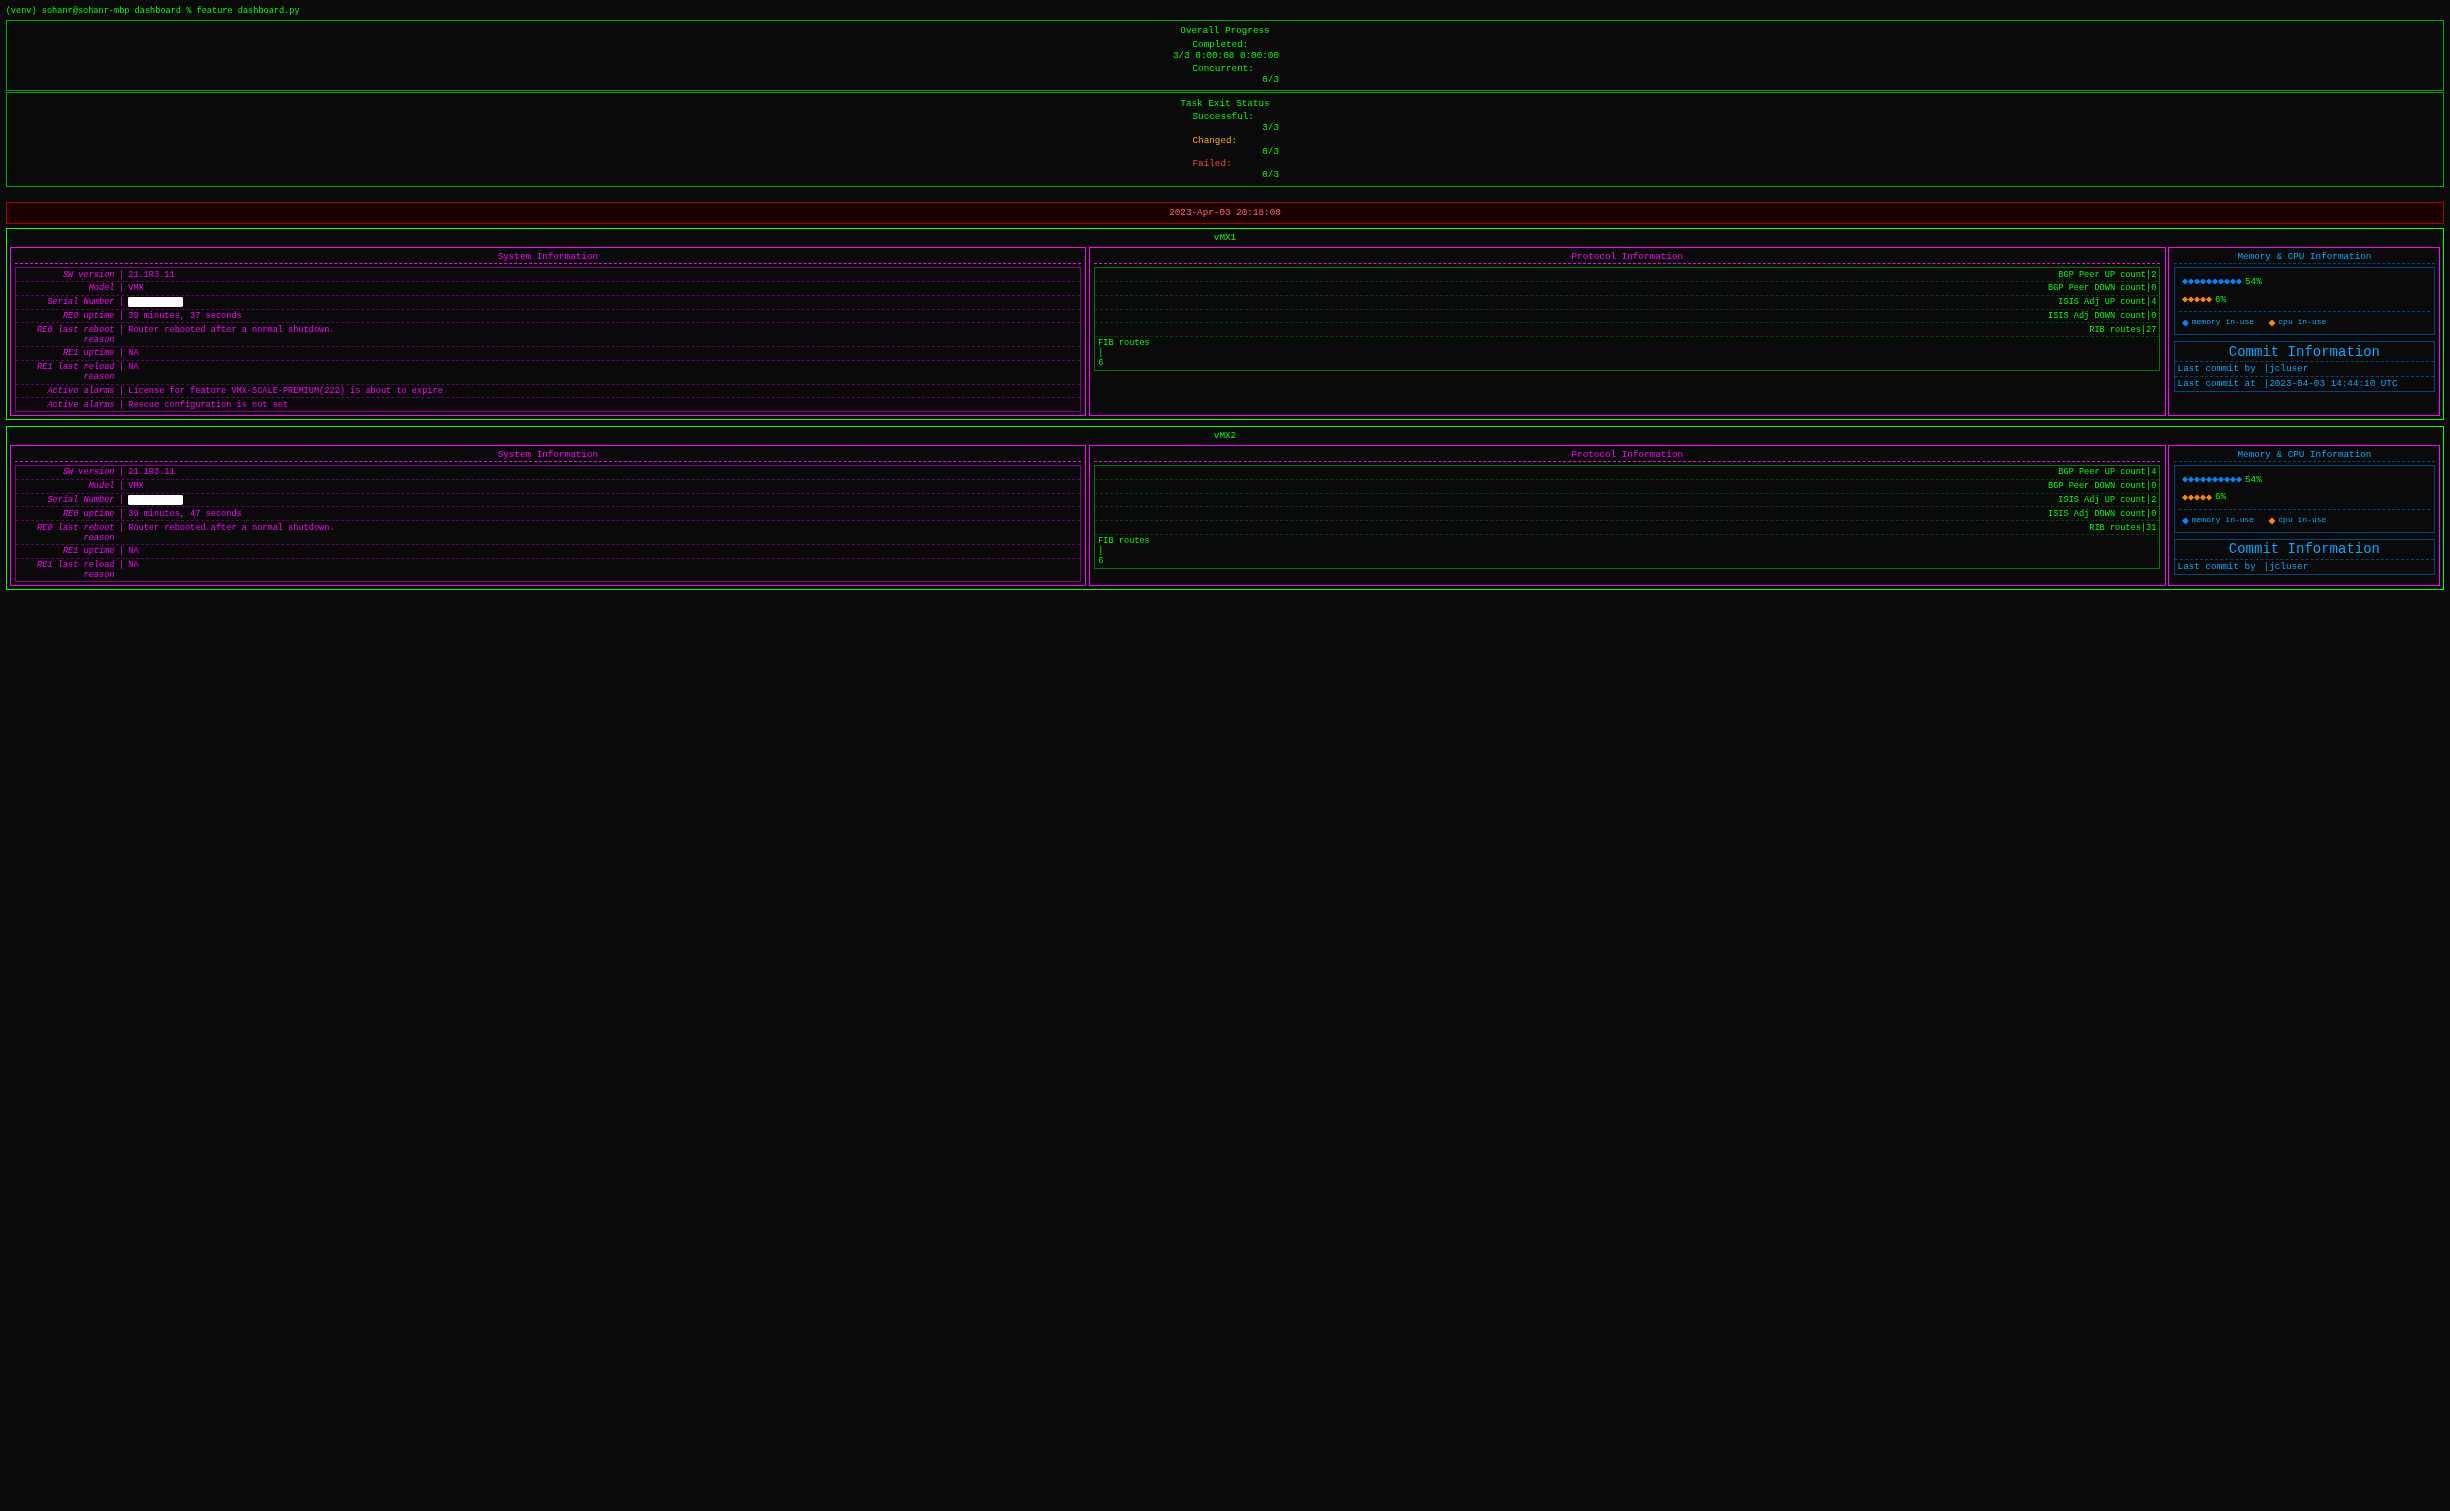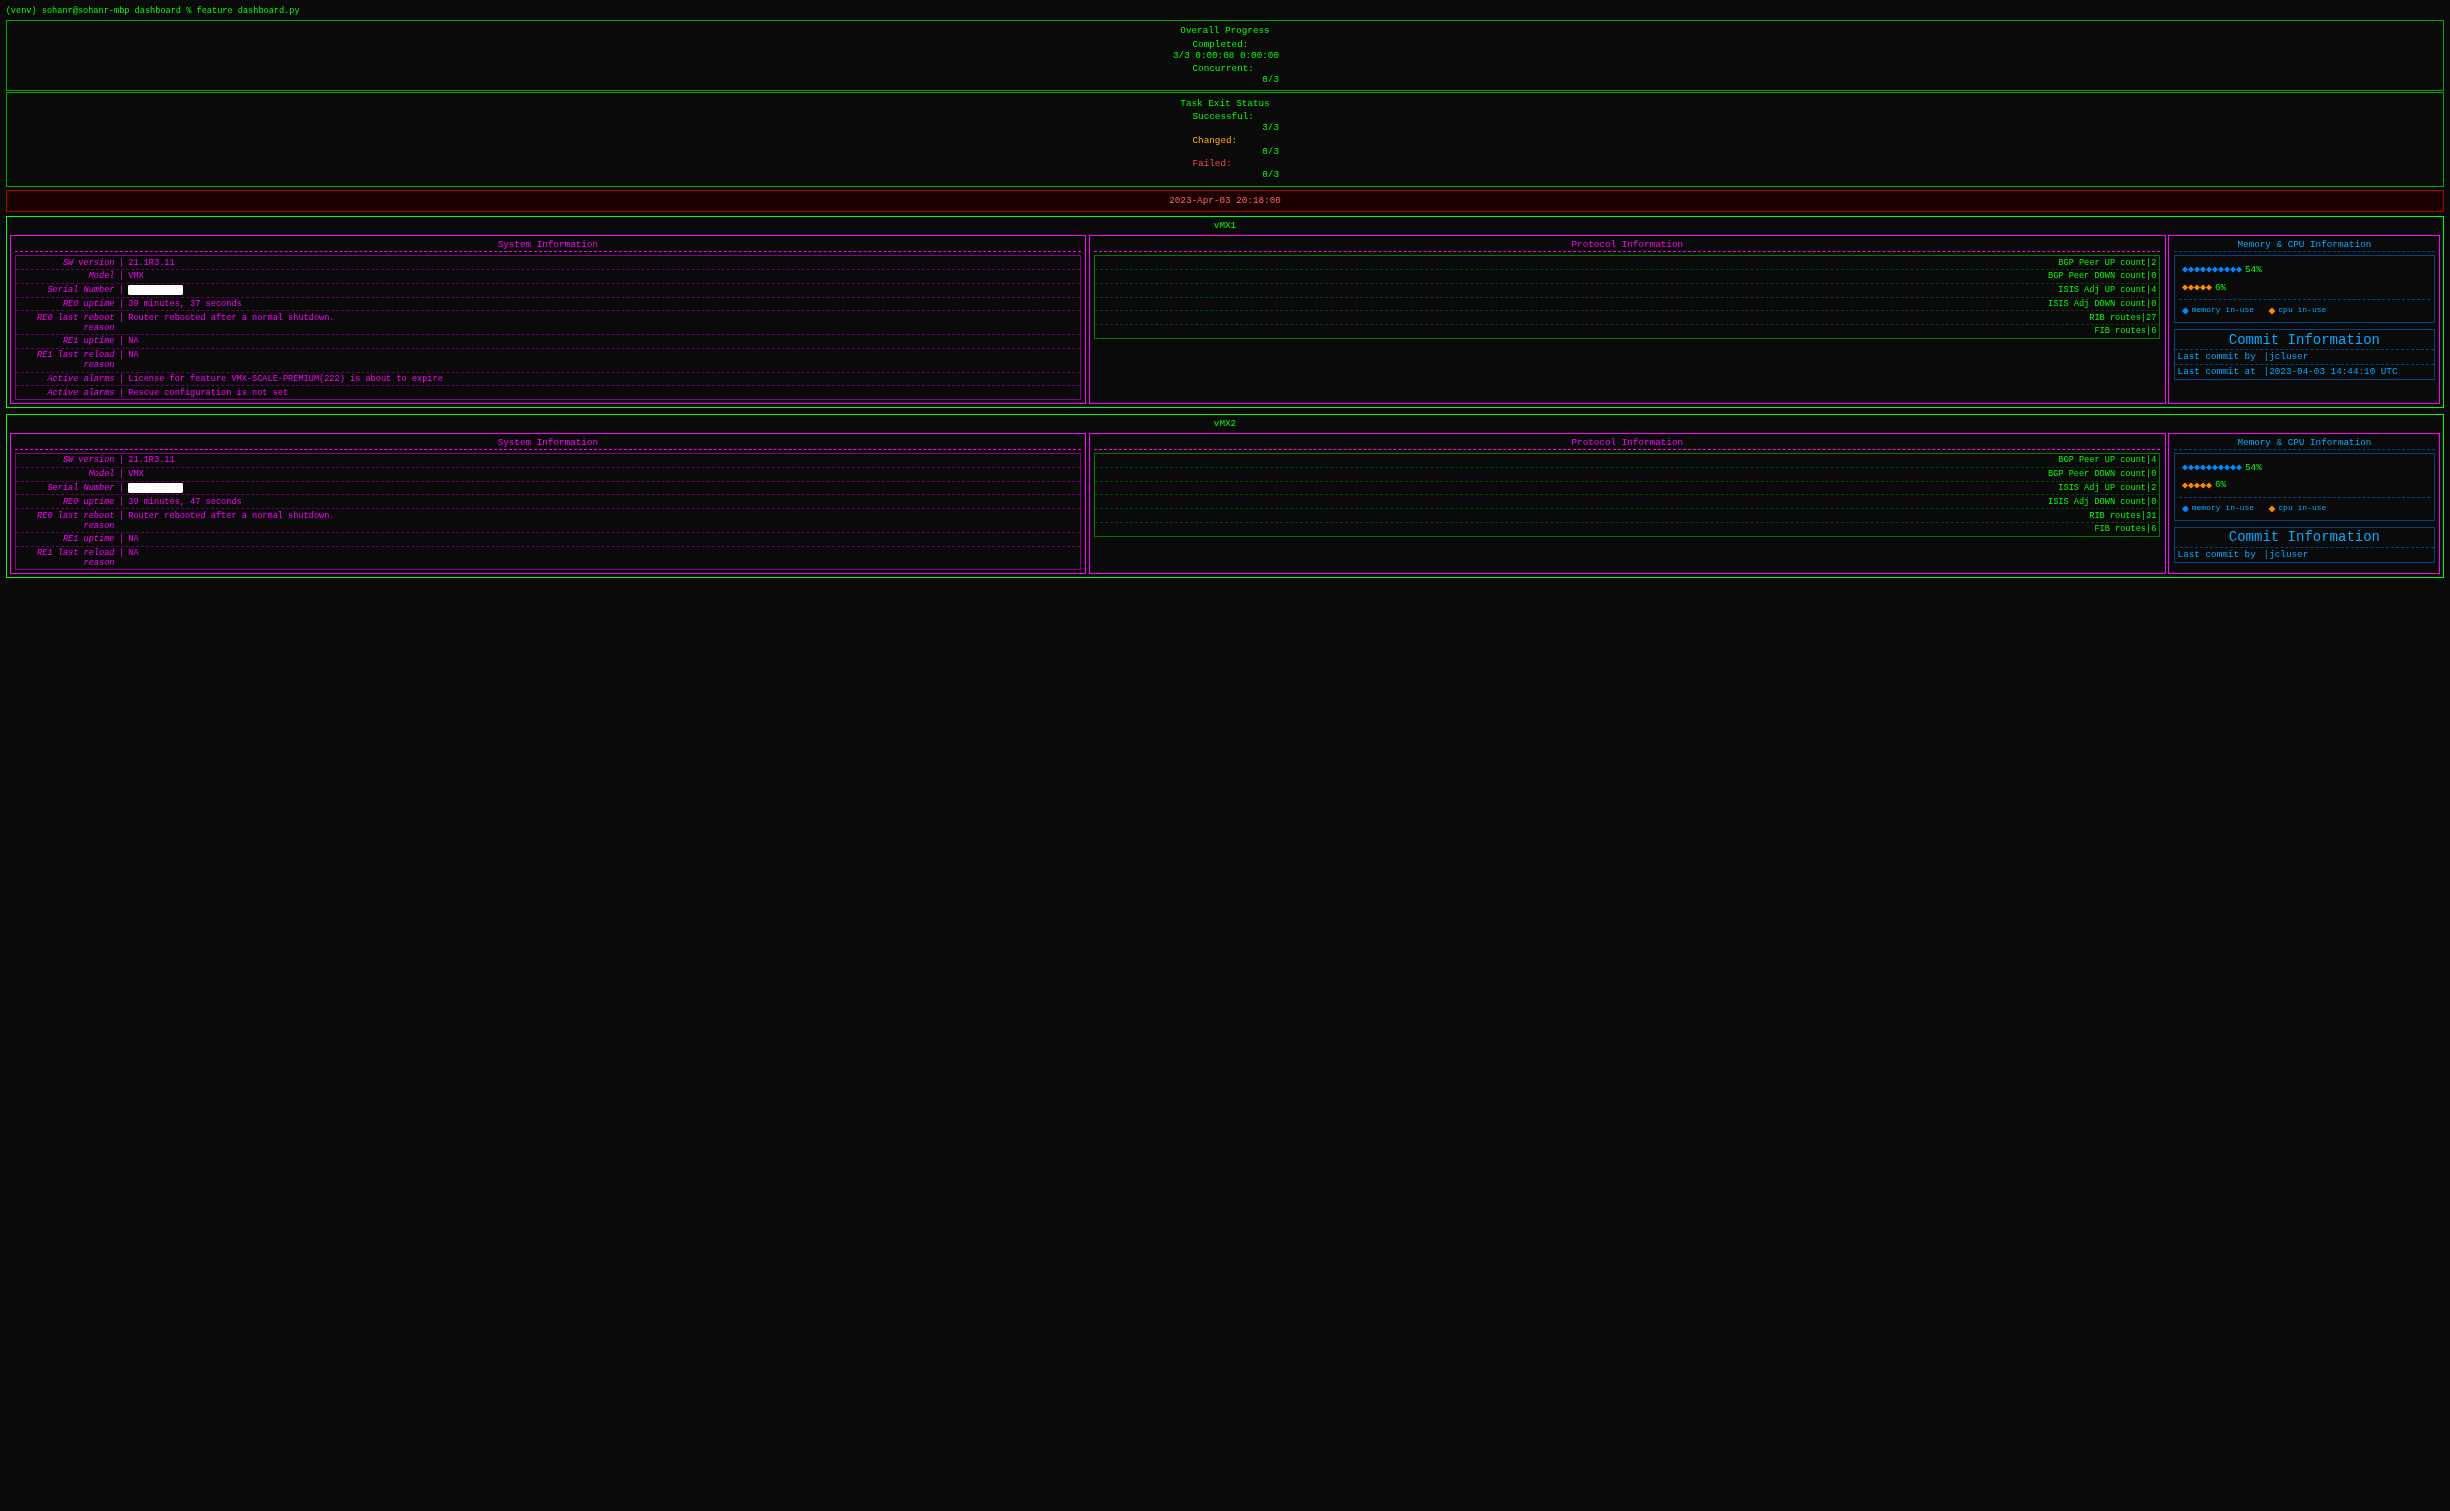--- a/index.html
+++ b/index.html
@@ -50,21 +50,21 @@
     }
     .progress-value {
       color: #00ff00;
       text-align: right;
       width: 108px;
       flex-shrink: 0;
     }
     .task-exit-section {
       border: 0.7px solid #00aa00;
       padding: 4.3px 7.2px;
-      margin-bottom: 3px;
+      margin-bottom: 15px;
     }
     .successful-label { color: #00ff00; }
     .changed-label { color: #ffaa00; }
     .failed-label { color: #ff4444; }
     .datetime-section {
       border: 0.7px solid #aa0000;
       background: #1a0000;
       padding: 4.3px;
       text-align: center;
       color: #ff6666;
@@ -125,20 +125,21 @@
       border: 0.7px solid #007700;
     }
     .proto-row {
       display: flex;
       border-bottom: 0.7px dashed #004400;
       padding: 1.4px 2.9px;
       justify-content: flex-end;
     }
     .proto-row:last-child {
       border-bottom: none;
+      flex-direction: column;
     }
     .proto-key {
       color: #00ff00;
     }
     .proto-val {
       color: #00ff00;
     }
     .mem-cpu-outer {
       border: 0.7px solid #004488;
     }

